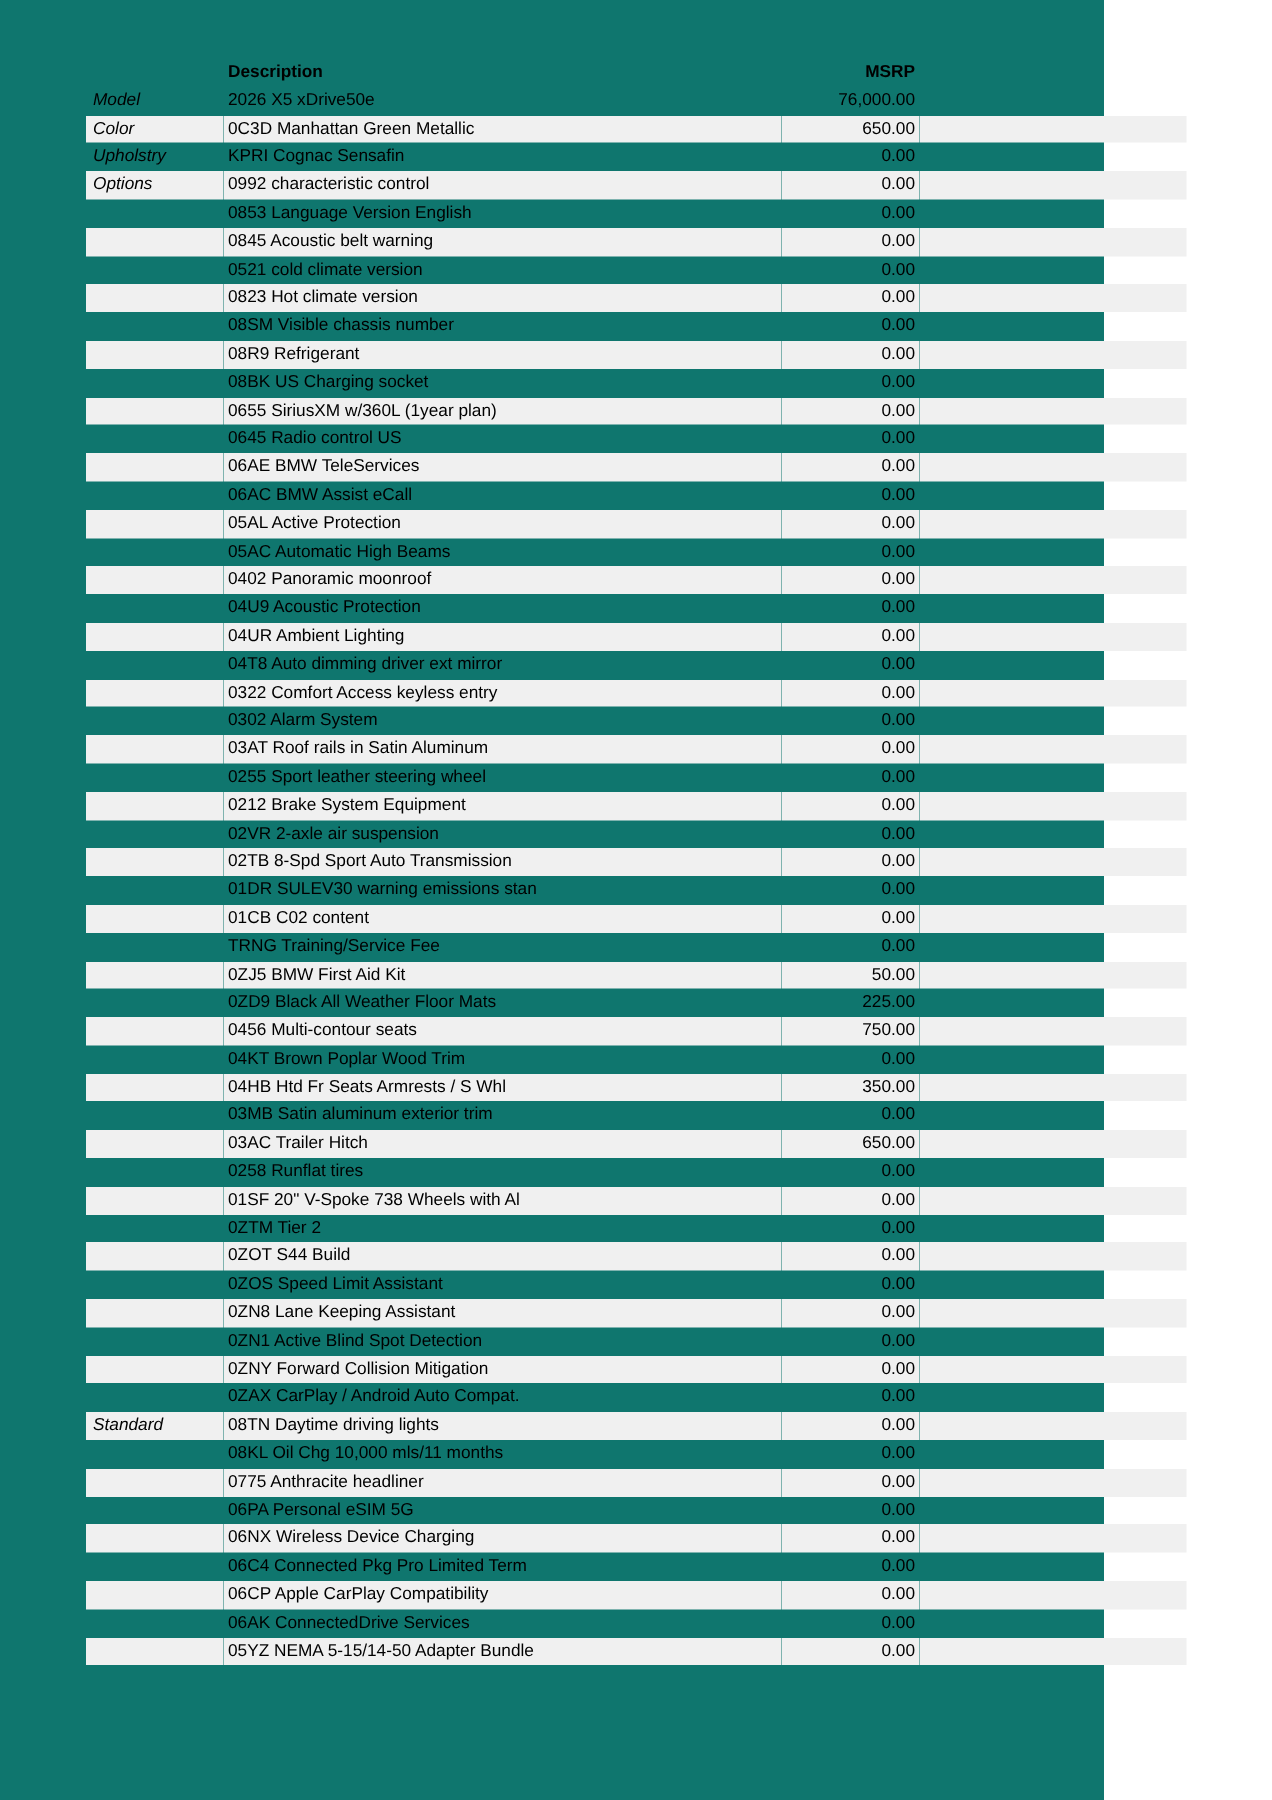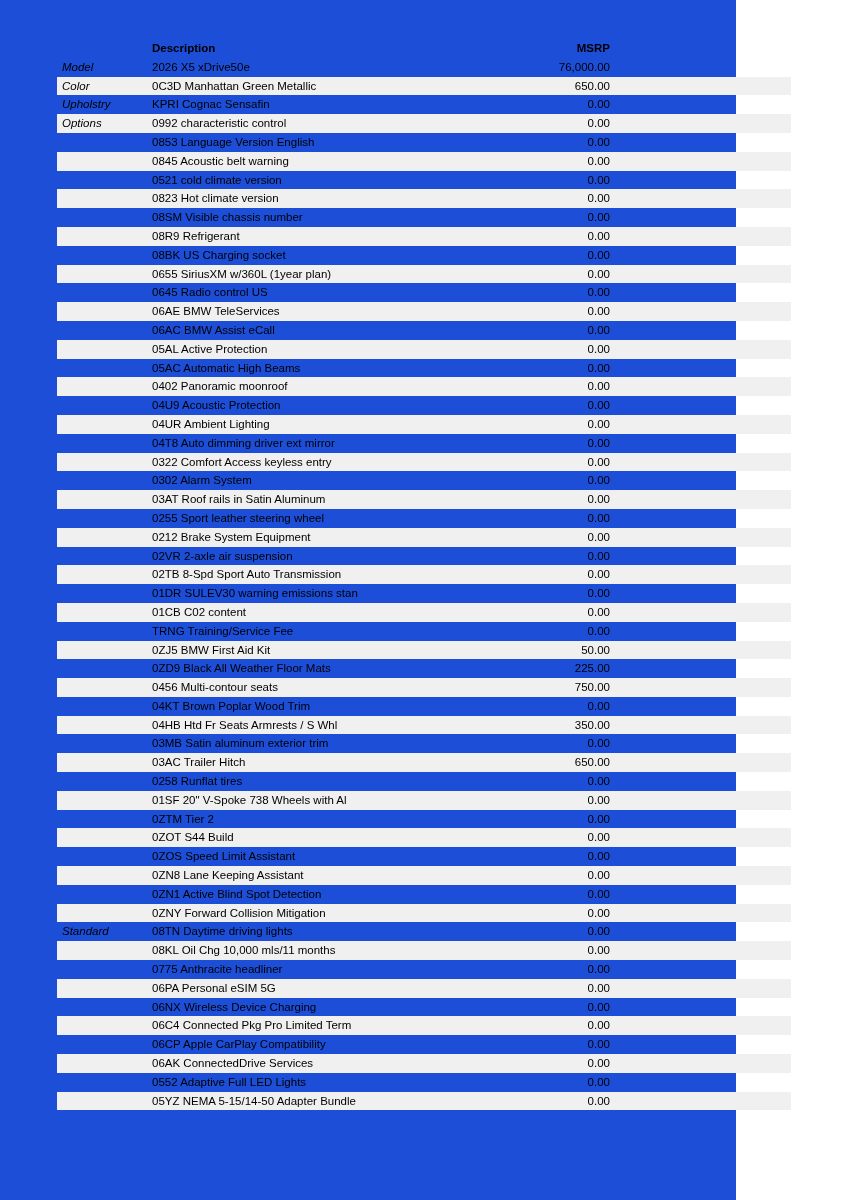--- a/index.html
+++ b/index.html
@@ -9,21 +9,21 @@
     background: #ffffff;
     width: 848px;
     height: 1200px;
     font-family: "Liberation Sans", sans-serif;
     color: #000000;
   }
   .page {
     width: 736px;
     height: 1200px;
     padding: 39px 0 0 57px;
-    background: #1d4ed8;
+    background: #0f766e;
   }
   table.options-table {
     border-collapse: collapse;
     table-layout: fixed;
     width: 734px;
     font-size: 11.5px;
   }
   col.c-cat    { width: 92px; }
   col.c-desc   { width: 372px; }
   col.c-msrp   { width: 92px; }
@@ -333,20 +333,26 @@
           <td class="msrp">0.00</td>
           <td class="spacer"></td>
         </tr>
         <tr>
           <td class="cat"></td>
           <td class="desc">0ZNY Forward Collision Mitigation</td>
           <td class="msrp">0.00</td>
           <td class="spacer"></td>
         </tr>
         <tr>
+          <td class="cat"></td>
+          <td class="desc">0ZAX CarPlay / Android Auto Compat.</td>
+          <td class="msrp">0.00</td>
+          <td class="spacer"></td>
+        </tr>
+        <tr>
           <td class="cat">Standard</td>
           <td class="desc">08TN Daytime driving lights</td>
           <td class="msrp">0.00</td>
           <td class="spacer"></td>
         </tr>
         <tr>
           <td class="cat"></td>
           <td class="desc">08KL Oil Chg 10,000 mls/11 months</td>
           <td class="msrp">0.00</td>
           <td class="spacer"></td>
@@ -377,26 +383,20 @@
         </tr>
         <tr>
           <td class="cat"></td>
           <td class="desc">06CP Apple CarPlay Compatibility</td>
           <td class="msrp">0.00</td>
           <td class="spacer"></td>
         </tr>
         <tr>
           <td class="cat"></td>
           <td class="desc">06AK ConnectedDrive Services</td>
-          <td class="msrp">0.00</td>
-          <td class="spacer"></td>
-        </tr>
-        <tr>
-          <td class="cat"></td>
-          <td class="desc">0552 Adaptive Full LED Lights</td>
           <td class="msrp">0.00</td>
           <td class="spacer"></td>
         </tr>
         <tr>
           <td class="cat"></td>
           <td class="desc">05YZ NEMA 5-15/14-50 Adapter Bundle</td>
           <td class="msrp">0.00</td>
           <td class="spacer"></td>
         </tr>
       </tbody>

